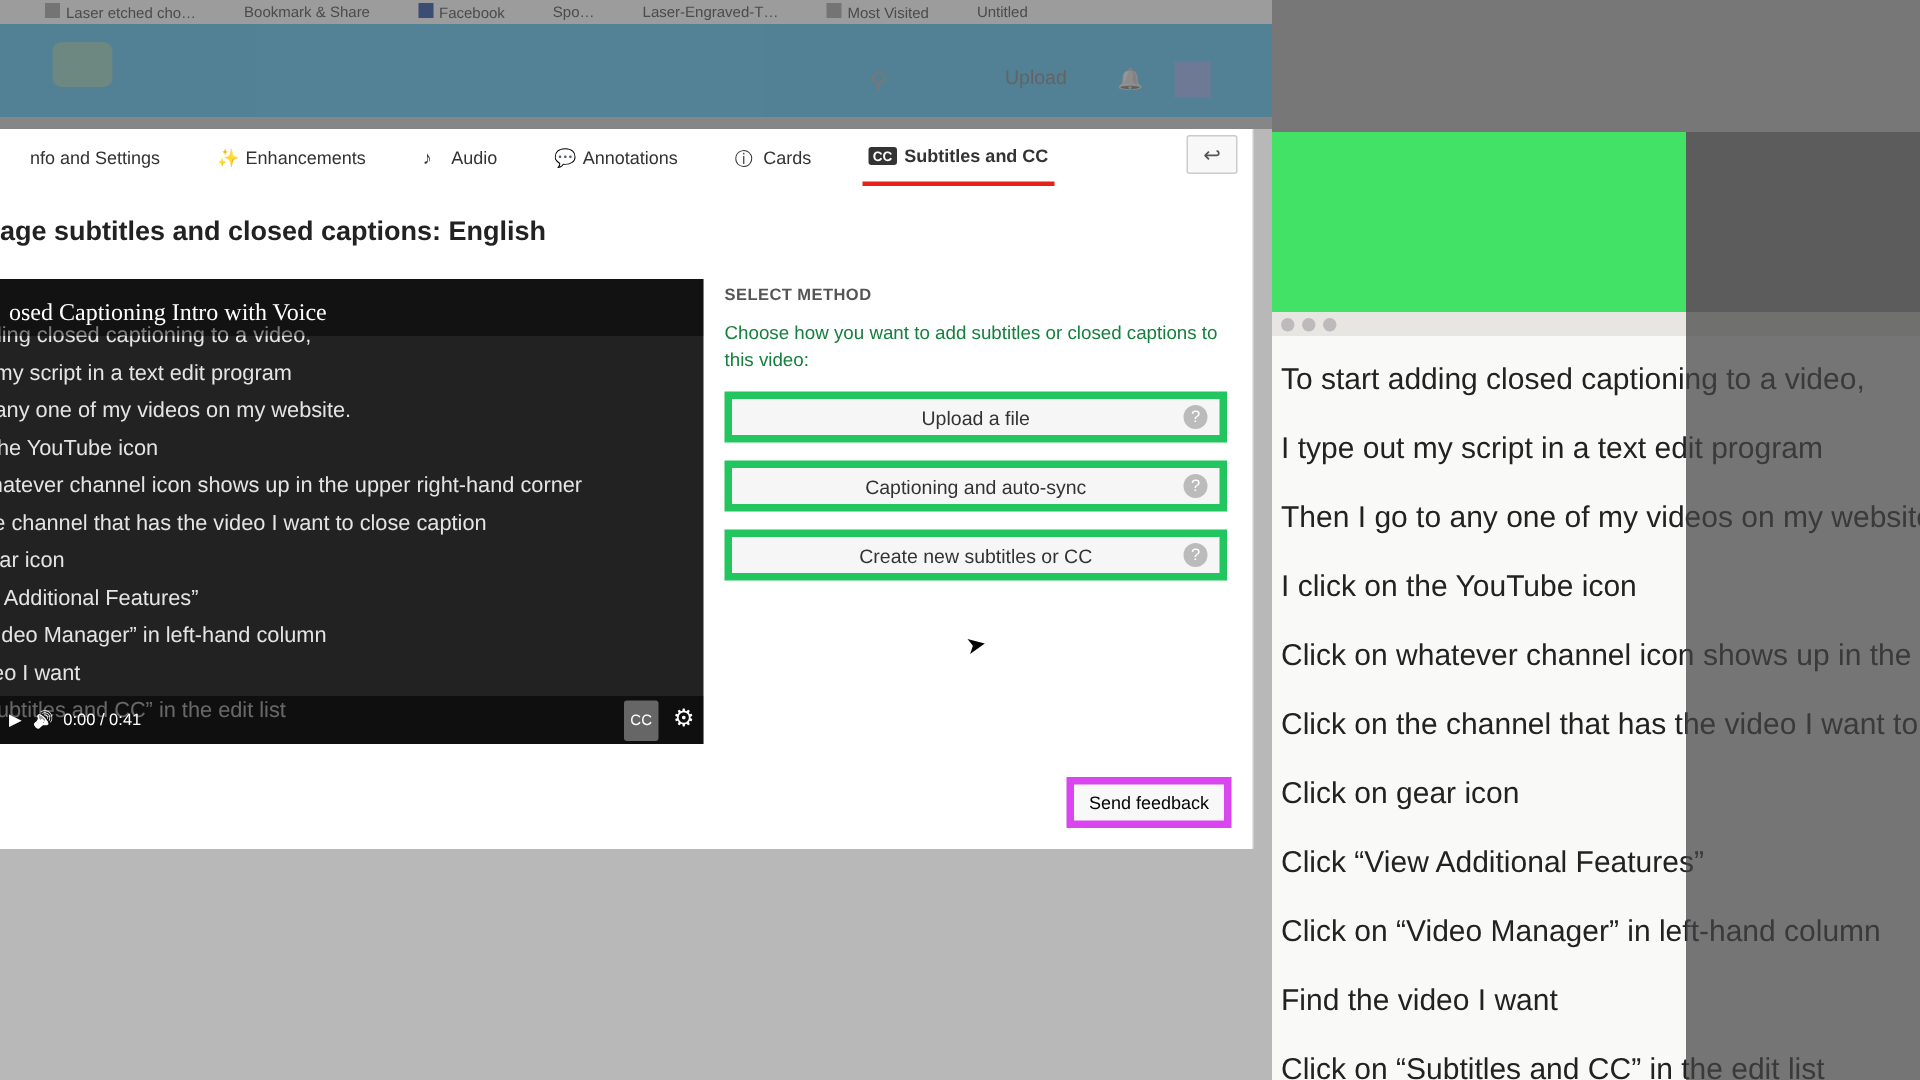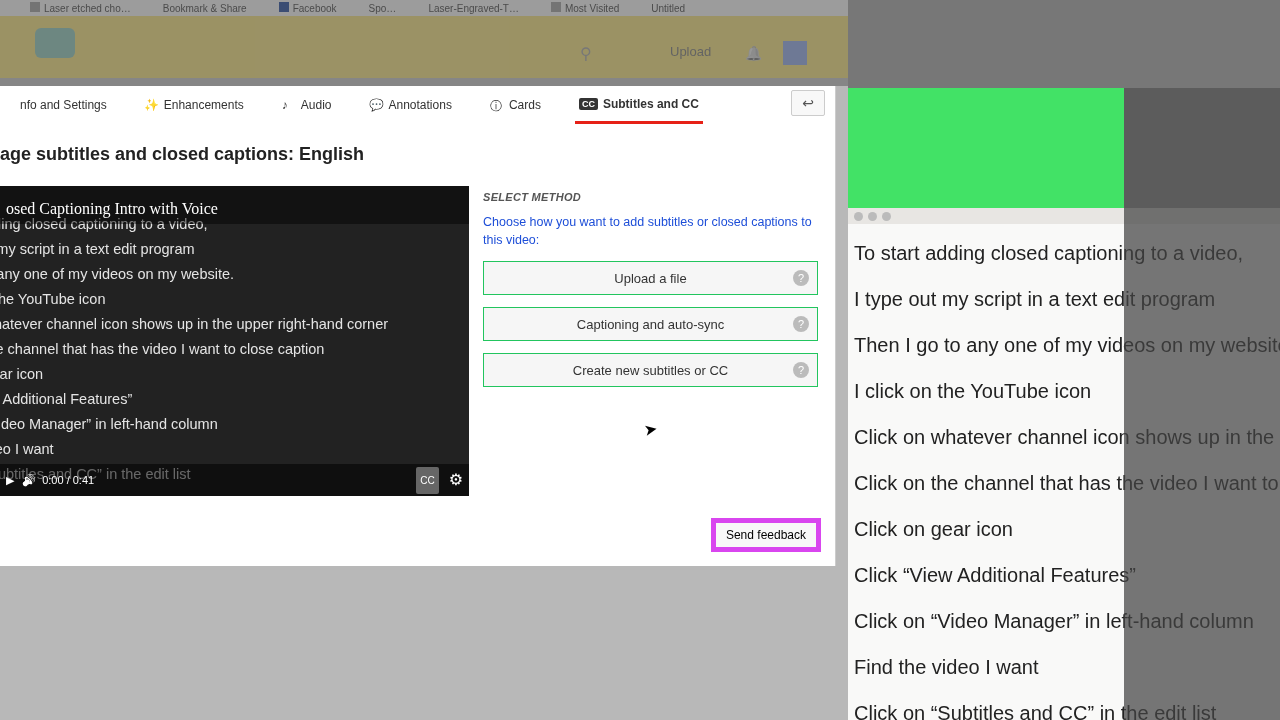--- a/index.html
+++ b/index.html
@@ -3,21 +3,21 @@
 <meta charset="utf-8">
 <style>
 * { margin:0; padding:0; box-sizing:border-box; font-family:Arial,Helvetica,sans-serif; }
 html,body { width:1280px; height:720px; overflow:hidden; background:#666; position:relative; }
 
 
 .browser-dim { position:absolute; left:0; top:0; width:848px; height:720px; background:#b8b8b8; }
 .bookmark-bar { position:absolute; left:0; top:0; width:848px; height:16px; background:#dcdcdc; display:flex; align-items:center; padding-left:30px; gap:32px; font-size:10px; color:#555; }
 .bookmark-bar span { white-space:nowrap; }
 .bookmark-fav { width:10px; height:10px; background:#999; display:inline-block; margin-right:4px; }
-.yt-header { position:absolute; left:0; top:16px; width:848px; height:62px; background:#fde047; opacity:0.5; }
+.yt-header { position:absolute; left:0; top:16px; width:848px; height:62px; background:#0ea5e9; opacity:0.5; }
 .yt-logo { position:absolute; left:35px; top:12px; width:40px; height:30px; background:linear-gradient(#6ba,#6ba); border-radius:6px; }
 .yt-search { position:absolute; left:580px; top:28px; width:30px; height:20px; }
 .yt-search::before { content:"⚲"; color:#888; font-size:16px; }
 .yt-upload { position:absolute; left:670px; top:28px; font-size:13px; color:#444; }
 .yt-bell { position:absolute; left:745px; top:28px; color:#888; }
 .yt-bell::before { content:"🔔"; filter:grayscale(1); font-size:14px; }
 .yt-avatar { position:absolute; left:783px; top:25px; width:24px; height:24px; background:#6a8ee8; }
 
 
 .dim-overlay { position:absolute; left:0; top:0; width:848px; height:86px; background:rgba(60,60,60,0.4); }
@@ -41,23 +41,23 @@
 .video-controls { position:absolute; left:0; bottom:0; width:100%; height:32px; background:rgba(0,0,0,0.55); display:flex; align-items:center; padding:0 6px; color:#fff; font-size:11px; }
 .vc-play::before { content:"▶"; margin-right:8px; }
 .vc-vol::before { content:"🔊"; margin-right:6px; filter:grayscale(1) brightness(3);}
 .vc-time { }
 .vc-spacer { flex:1; }
 .vc-cc { background:#666; padding:1px 4px; border-radius:2px; font-size:10px; margin-right:10px; }
 .vc-gear::before { content:"⚙"; font-size:16px; }
 
 
 .method-col { position:absolute; left:483px; top:105px; width:335px; }
-.method-head { font-size:11px; font-weight:bold; color:#555; letter-spacing:0.3px;font-style:italic; }
-.method-sub { font-size:12.5px; color:#1d4ed8; margin-top:10px; line-height:1.45; }
-.method-btn { margin-top:12px; height:34px; border:1px solid #22c55e; background:#f6f6f6; font-size:13px; color:#333; display:flex; align-items:center; justify-content:center; position:relative; cursor:pointer; }
+.method-head { font-size:11px; font-weight:bold; color:#555; letter-spacing:0.3px; }
+.method-sub { font-size:12.5px; color:#15803d; margin-top:10px; line-height:1.45; }
+.method-btn { margin-top:12px; height:34px; border:5px solid #22c55e; background:#f6f6f6; font-size:13px; color:#333; display:flex; align-items:center; justify-content:center; position:relative; cursor:pointer; }
 .method-btn .help { position:absolute; right:8px; width:16px; height:16px; border-radius:50%; background:#bbb; color:#fff; font-size:11px; text-align:center; line-height:16px; }
 
 .send-feedback { position:absolute; right:14px; bottom:14px; border:5px solid #d946ef; background:#f8f8f8; font-size:12px; padding:5px 10px; cursor:pointer; }
 
 .cursor { position:absolute; left:644px; top:420px; font-size:16px; color:#000; transform:rotate(-10deg); }
 
 
 .right-dim { position:absolute; left:848px; top:0; width:432px; height:720px; background:#777; }
 .green-block { position:absolute; left:848px; top:88px; width:276px; height:120px; background:#42e266; }
 .side-dim-overlay { position:absolute; left:1124px; top:88px; width:156px; height:632px; background:rgba(60,60,60,0.45); }

